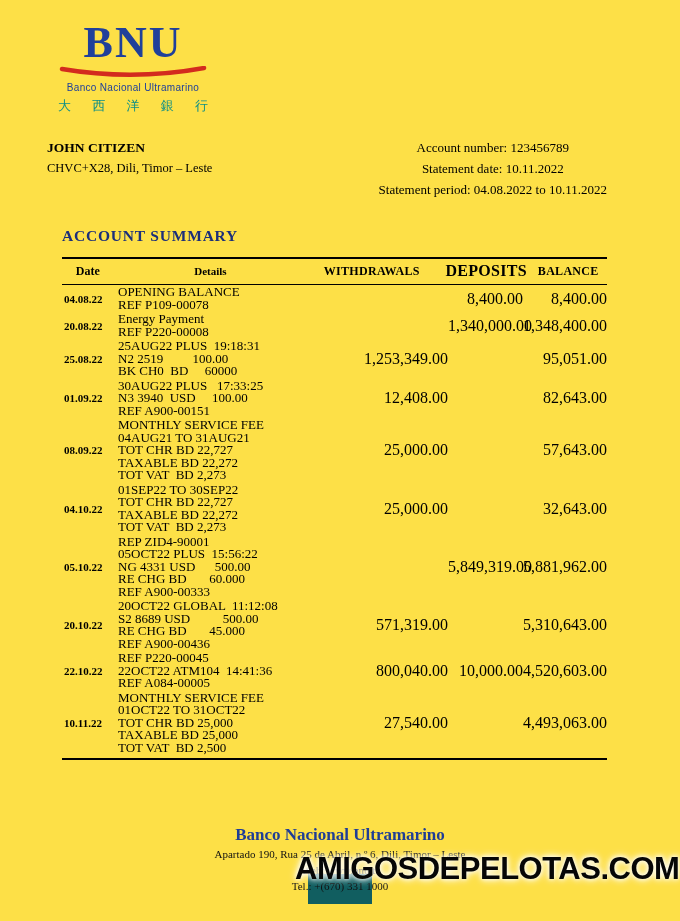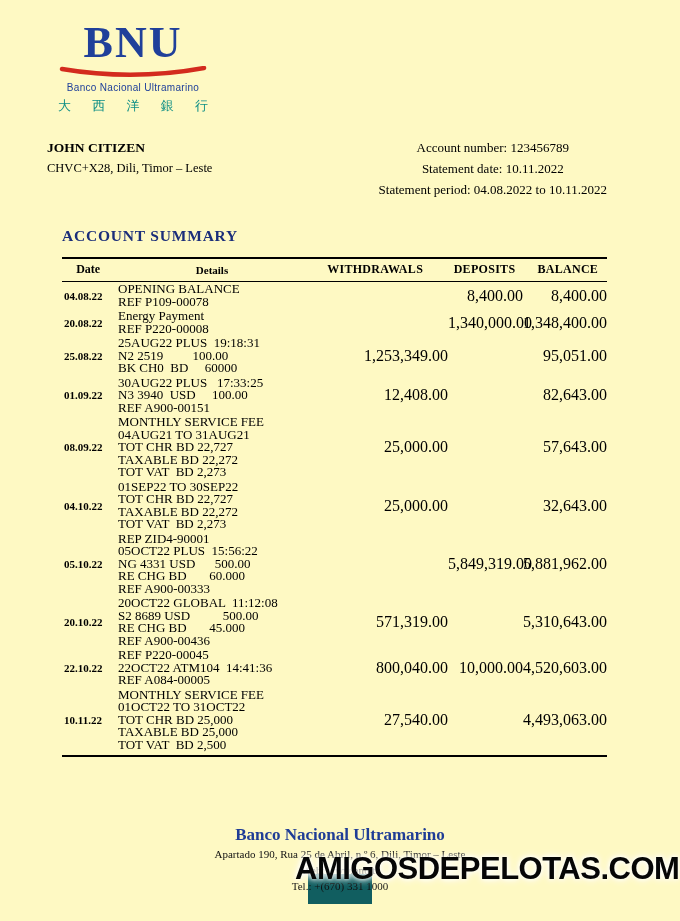--- a/index.html
+++ b/index.html
@@ -1,21 +1,21 @@
 <!DOCTYPE html>
 <html><head>
 <meta charset="utf-8">
 <style>
   * { margin: 0; padding: 0; box-sizing: border-box; }
   html, body { background: #ffffff; }
   .page {
     position: relative;
     width: 680px;
     height: 921px;
-    background: #fef9c3;
+    background: #fde047;
     font-family: "Liberation Serif", serif;
     color: #000;
     overflow: hidden;
   }
 
   
   .logo-block { position: absolute; left: 58px; top: 20px; width: 150px; text-align: center; }
   .logo-acronym {
     font-family: "Liberation Serif", serif;
     font-weight: bold;
@@ -60,21 +60,21 @@
     position: absolute; left: 62px; top: 257px; width: 545px;
     border-top: 2.5px solid #000;
     border-bottom: 2px solid #000;
     padding-bottom: 3px;
   }
   .thead { display: flex; align-items: center; border-bottom: 1.5px solid #000; padding: 3px 0 4px; gap: 9px; }
   .th { font-weight: bold; }
   .th-date { width: 56px; text-align: center; font-size: 12px; }
   .th-det  { width: 190px; text-align: center; font-size: 11px; }
   .th-wd   { width: 140px; text-align: center; font-size: 12px; letter-spacing: 0.3px; }
-  .th-dep  { width: 75px; text-align: center; font-size: 12px; letter-spacing: 0.3px; }
+  .th-dep  { width: 75px; text-align: center; font-size: 16px; letter-spacing: 0.3px; }
   .th-bal  { width: 84px; text-align: center; font-size: 12px; letter-spacing: 0.3px; }
 
   .trow { display: flex; align-items: center; padding: 1px 0; }
   .col { flex: 0 0 auto; }
   .date-c { width: 56px; font-weight: bold; font-size: 11px; padding-left: 2px; }
   .det-c  { width: 190px; }
   .wd-c   { width: 140px; }
   .dep-c  { width: 75px; }
   .bal-c  { width: 84px; }
   .amt { font-size: 16px; text-align: right; }

